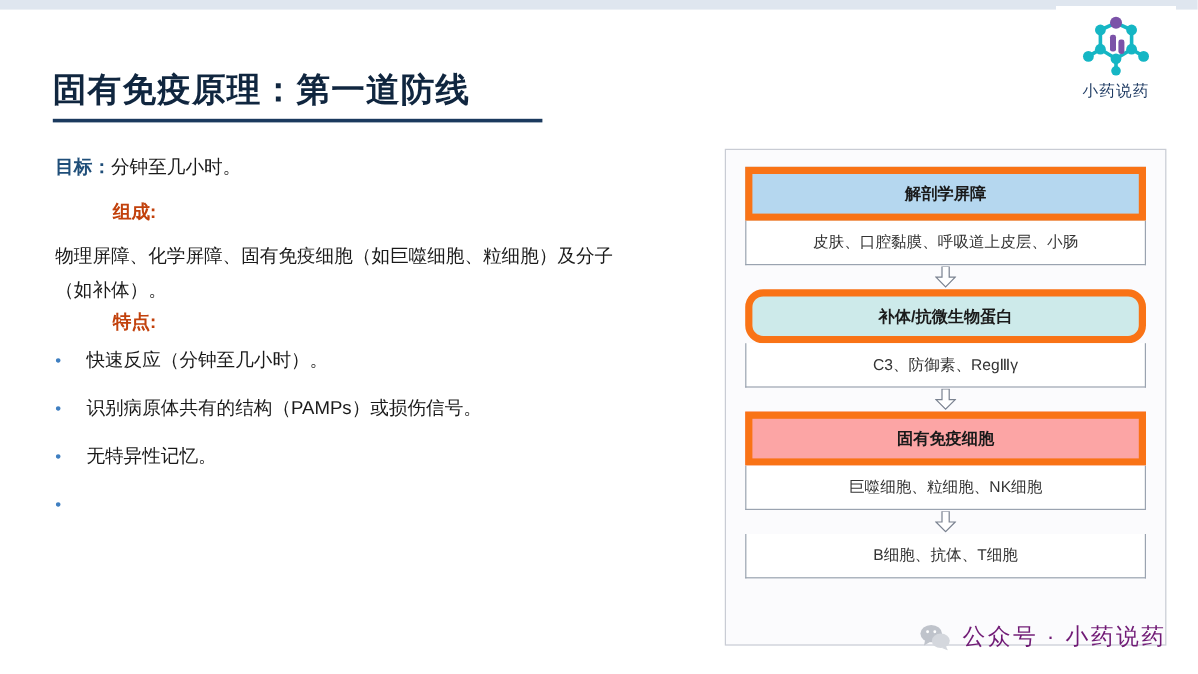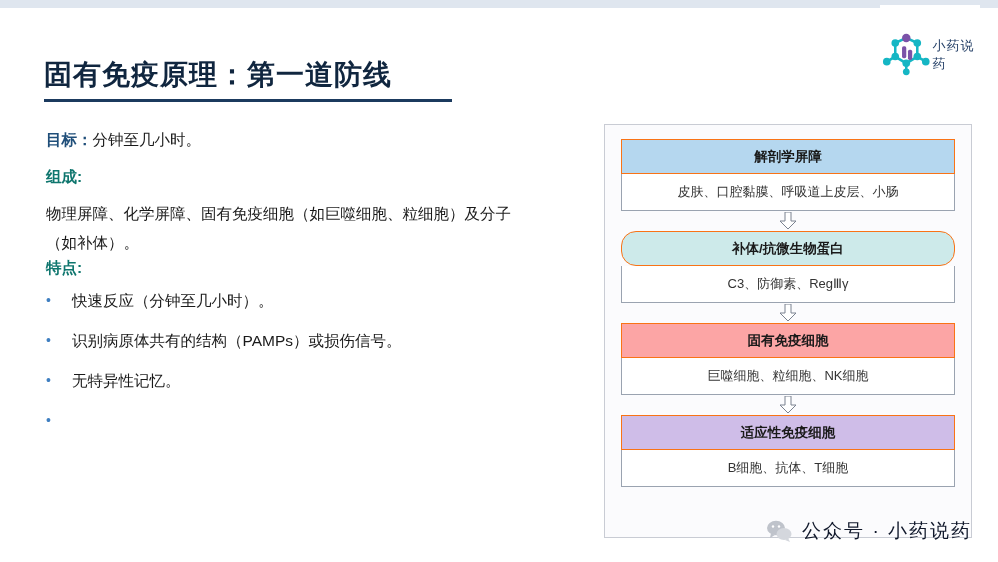--- a/index.html
+++ b/index.html
@@ -29,21 +29,21 @@
   }
   
   .logo-box {
     position: absolute;
     right: 18px;
     top: 5px;
     width: 100px;
     height: 92px;
     background: #ffffff;
     display: flex;
-    flex-direction: row;
+    flex-direction: column;
     align-items: center;
     justify-content: flex-start;
     padding-top: 6px;
     box-sizing: border-box;
   }
   .logo-mark {
     width: 62px;
     height: 54px;
   }
   .logo-text {
@@ -82,23 +82,24 @@
     color: #1a1a1a;
     margin-bottom: 16px;
     line-height: 1.5;
   }
   .lead .k {
     color: #1f4e79;
     font-weight: bold;
   }
   .section-label {
     font-size: 15.5px;
-    color: #0f766e;
+    color: #c2410c;
     font-weight: bold;
     margin-bottom: 12px;
+    margin-left: 48px;
   }
   .para {
     font-size: 15.5px;
     color: #1a1a1a;
     line-height: 1.85;
     margin-bottom: 0;
     width: 478px;
   }
   .bullets {
     margin-top: 4px;
@@ -130,21 +131,21 @@
     background: #fbfbfd;
     border: 1px solid #c9ccd4;
     box-sizing: border-box;
     padding: 14px 16px 10px 16px;
   }
   .fblock {
     width: 100%;
     box-sizing: border-box;
   }
   .fhead {
-    border: 1px solid #f97316;
+    border: 6px solid #f97316;
     text-align: center;
     font-size: 13.5px;
     font-weight: bold;
     color: #1a1a1a;
     padding: 8px 0 7px 0;
     box-sizing: border-box;
   }
   .fbody {
     border: 1px solid #9aa3b0;
     border-top: none;
@@ -165,21 +166,21 @@
     width: 18px;
     height: 18px;
   }
   
   .watermark {
     position: absolute;
     right: 26px;
     bottom: 18px;
     display: flex;
     align-items: center;
-    color: #0f172a;
+    color: #701a75;
     font-size: 19px;
     letter-spacing: 2px;
   }
   .wm-icon {
     width: 26px;
     height: 22px;
     margin-right: 10px;
   }
 </style>
 </head>
@@ -282,21 +283,20 @@
       <div class="fbody">巨噬细胞、粒细胞、NK细胞</div>
     </div>
 
     <div class="arrow-wrap">
       <svg class="arrow" viewBox="0 0 18 18">
         <polygon points="6,0 12,0 12,9 17,9 9,17 1,9 6,9" fill="#ffffff" stroke="#7a8290" stroke-width="1"></polygon>
       </svg>
     </div>
 
     <div class="fblock">
-      <div class="fhead" style="background:#cfbde8;">适应性免疫细胞</div>
       <div class="fbody">B细胞、抗体、T细胞</div>
     </div>
 
   </div>
 
   <div class="watermark">
     <svg class="wm-icon" viewBox="0 0 26 22">
       <ellipse cx="10" cy="8" rx="9" ry="7.2" fill="#bfc3cb"></ellipse>
       <polygon points="5,13 4,18 9,15" fill="#bfc3cb"></polygon>
       <ellipse cx="18" cy="14" rx="7.5" ry="6" fill="#d4d7dd"></ellipse>

